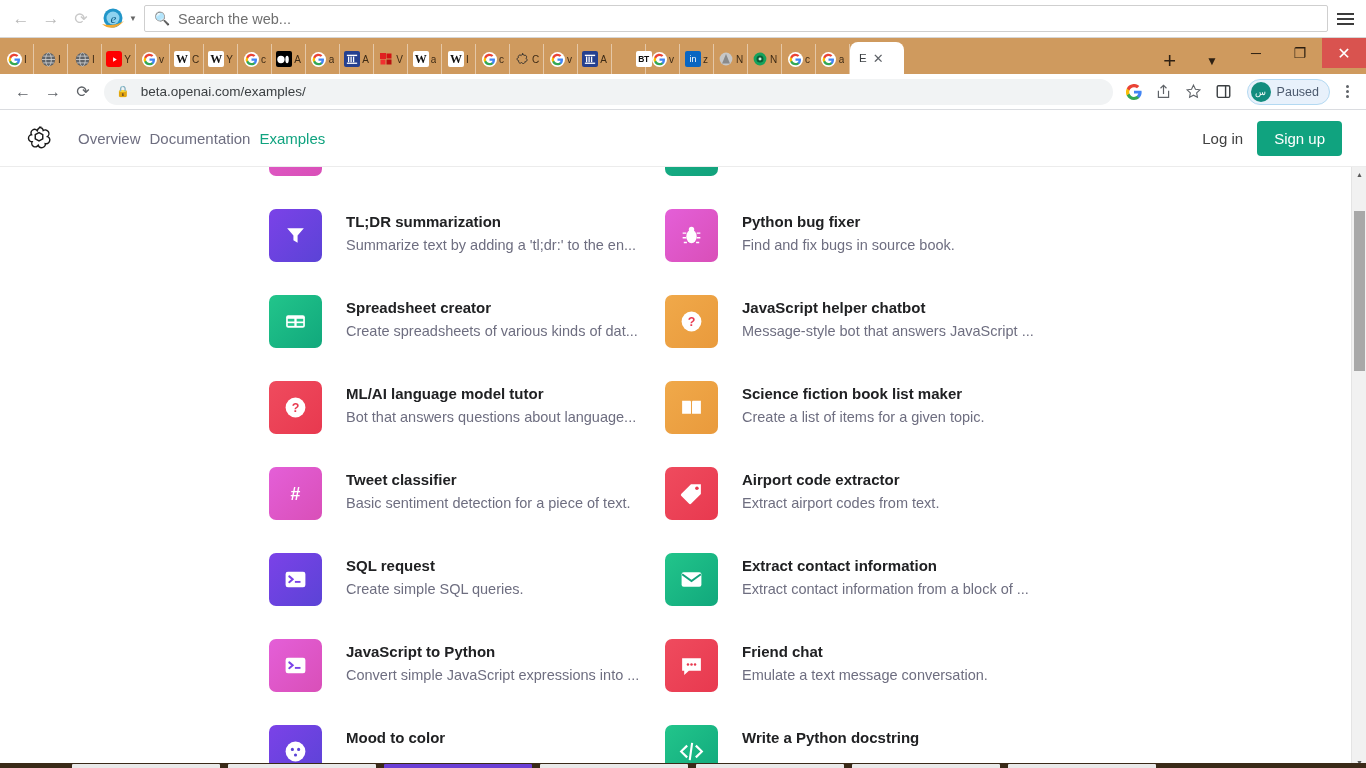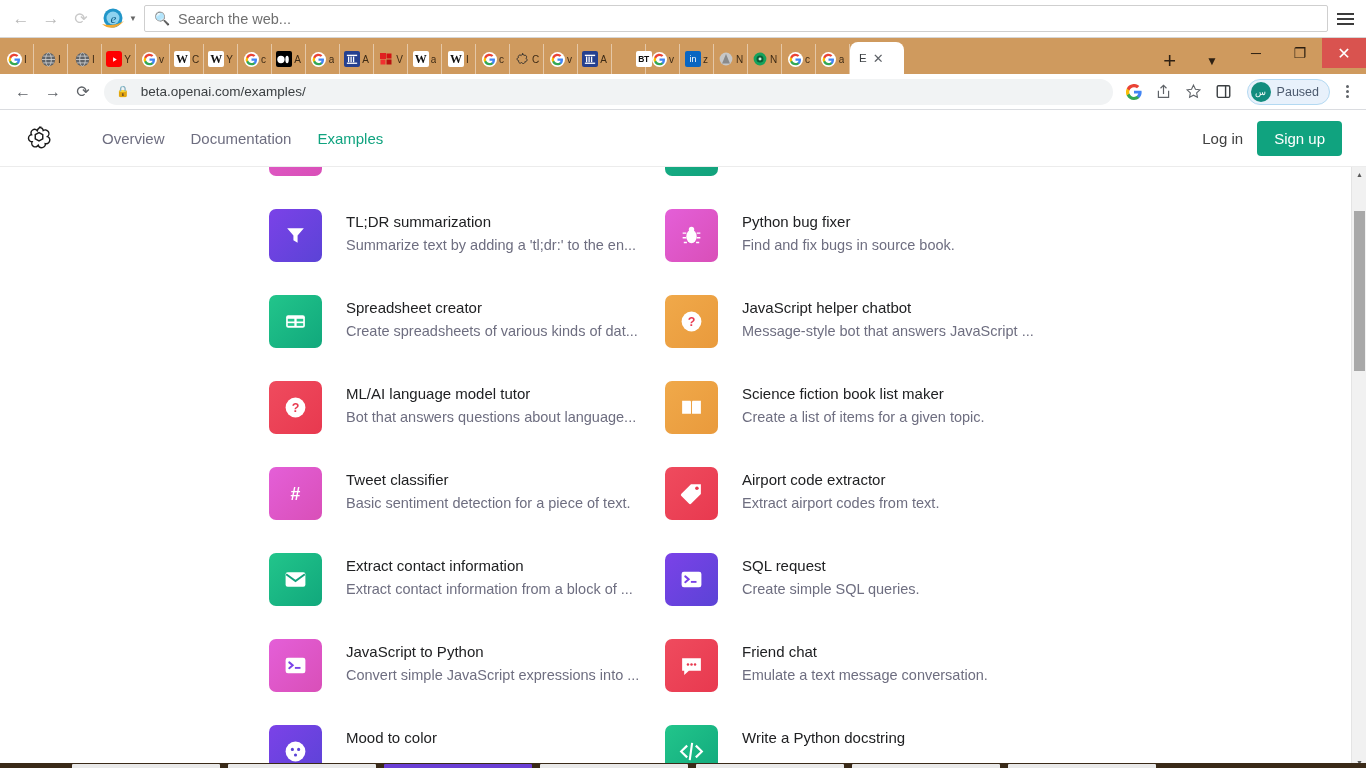--- a/index.html
+++ b/index.html
@@ -116,21 +116,21 @@
   
   .page { width: 1366px; height: 660px; background: #fff; position: relative;
           overflow: hidden; }
   .site-header {
     height: 57px; display: flex; align-items: center;
     padding: 0 24px 0 22px; border-bottom: 1px solid #ececec;
     background: #fff; position: relative; z-index: 3;
   }
   .brand { width: 34px; height: 34px; display: flex; align-items: center;
            justify-content: center; margin-right: 22px; }
-  .nav { display: flex; align-items: flex-end; gap: 26px; margin-left: 24px; }
+  .nav { display: flex; align-items: flex-end; gap: 9px; }
   .nav a { font-size: 15px; color: #6e6e80; text-decoration: none; }
   .nav a.active { color: #10a37f; }
   .header-right { margin-left: auto; display: flex; align-items: center; gap: 14px; }
   .login { font-size: 15px; color: #404040; }
   .signup {
     background: #10a37f; color: #fff; font-size: 15px;
     padding: 9px 17px; border-radius: 4px;
   }
 
   
@@ -147,21 +147,21 @@
     display: flex; align-items: flex-start; gap: 24px;
     height: 86px; padding-top: 12px;
   }
   .card-icon {
     width: 53px; height: 53px; border-radius: 7px; flex: 0 0 53px;
     display: flex; align-items: center; justify-content: center;
     color: #fff;
   }
   .card-body { padding-top: 4px; min-width: 0; }
   .card-title {
-    font-size: 15px; font-weight: normal; color: #202123;
+    font-size: 15px; font-weight: bold; color: #202123;
     margin-bottom: 7px; white-space: nowrap;
   }
   .card-desc {
     font-size: 14.5px; color: #6e6e80; white-space: nowrap;
     overflow: hidden; max-width: 300px;
   }
 
   
   .vscroll {
     position: absolute; right: 0; top: 0; width: 15px; height: 603px;
@@ -641,42 +641,42 @@
               <path d="M11.5 3H21v9.5l-9.2 9.2a1.6 1.6 0 01-2.3 0L2.3 14.5a1.6 1.6 0 010-2.3z"></path>
               <circle cx="17.2" cy="6.9" r="1.7" fill="#e8394f"></circle>
             </svg>
           </div>
           <div class="card-body">
             <div class="card-title">Airport code extractor</div>
             <div class="card-desc">Extract airport codes from text.</div>
           </div>
         </div>
         <div class="card">
-          <div class="card-icon" style="background: linear-gradient(135deg, rgb(34, 197, 139), rgb(17, 168, 124));">
-            <svg width="25" height="25" viewBox="0 0 24 24" fill="#fff">
-              <rect x="2.5" y="5" width="19" height="14" rx="2"></rect>
-              <path d="M3 7l9 6.4L21 7" stroke="#12a27c" stroke-width="1.9" fill="none"></path>
-            </svg>
-          </div>
-          <div class="card-body">
-            <div class="card-title">Extract contact information</div>
-            <div class="card-desc">Extract contact information from a block of ...</div>
-          </div>
-        </div>
-        <div class="card">
           <div class="card-icon" style="background: linear-gradient(135deg, rgb(123, 66, 232), rgb(91, 67, 214));">
             <svg width="25" height="25" viewBox="0 0 24 24" fill="#fff">
               <rect x="2.5" y="4.5" width="19" height="15" rx="2.2"></rect>
               <path d="M6 9l3.3 2.8L6 14.6" stroke="#7b42e8" stroke-width="1.9" fill="none" stroke-linecap="round"></path>
               <rect x="11.4" y="13.4" width="5.4" height="1.8" fill="#7b42e8"></rect>
             </svg>
           </div>
           <div class="card-body">
             <div class="card-title">SQL request</div>
             <div class="card-desc">Create simple SQL queries.</div>
+          </div>
+        </div>
+        <div class="card">
+          <div class="card-icon" style="background: linear-gradient(135deg, rgb(34, 197, 139), rgb(17, 168, 124));">
+            <svg width="25" height="25" viewBox="0 0 24 24" fill="#fff">
+              <rect x="2.5" y="5" width="19" height="14" rx="2"></rect>
+              <path d="M3 7l9 6.4L21 7" stroke="#12a27c" stroke-width="1.9" fill="none"></path>
+            </svg>
+          </div>
+          <div class="card-body">
+            <div class="card-title">Extract contact information</div>
+            <div class="card-desc">Extract contact information from a block of ...</div>
           </div>
         </div>
         <div class="card">
           <div class="card-icon" style="background: linear-gradient(135deg, rgb(228, 95, 216), rgb(217, 79, 184));">
             <svg width="25" height="25" viewBox="0 0 24 24" fill="#fff">
               <rect x="2.5" y="4.5" width="19" height="15" rx="2.2"></rect>
               <path d="M6 9l3.3 2.8L6 14.6" stroke="#7b42e8" stroke-width="1.9" fill="none" stroke-linecap="round"></path>
               <rect x="11.4" y="13.4" width="5.4" height="1.8" fill="#7b42e8"></rect>
             </svg>
           </div>

